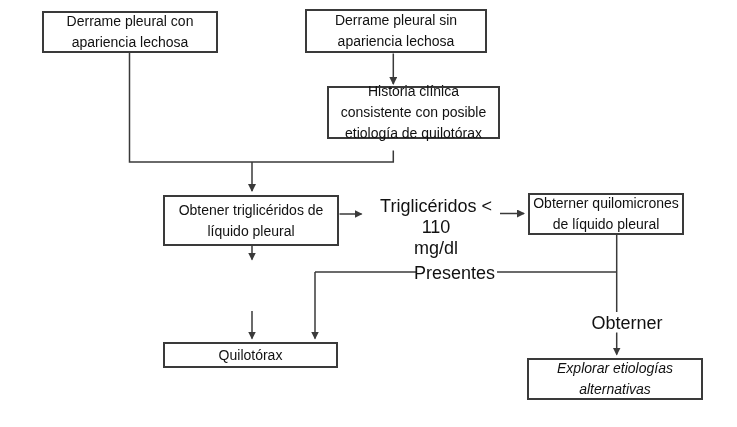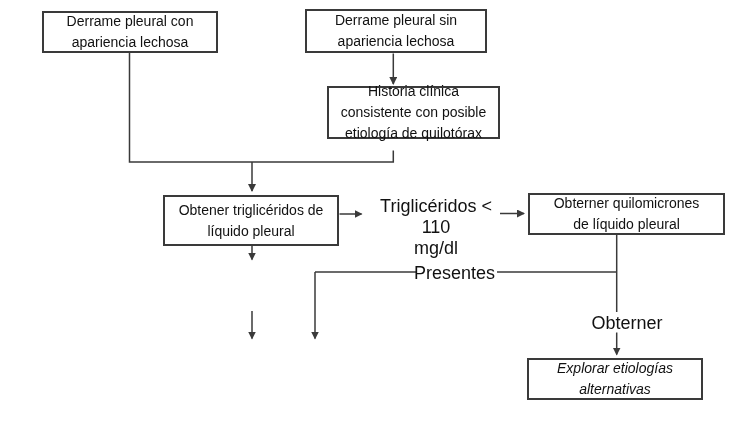--- a/index.html
+++ b/index.html
@@ -35,21 +35,21 @@
     text-align: center;
     white-space: pre-line;
     font-size: 18px;
     line-height: 21px;
   }
   
   .b-milky    { left: 42px;  top: 11px;  width: 176px; height: 42px; }
   .b-nonmilky { left: 305px; top: 9px;   width: 182px; height: 44px; }
   .b-history  { left: 307px; top: 86px;  width: 173px; height: 53px; margin-left: 20px; }
   .b-tg       { left: 163px; top: 195px; width: 176px; height: 51px; }
-  .b-chylo    { left: 528px; top: 193px; width: 197px; height: 42px; }
+  .b-chylo    { left: 528px; top: 193px; width: 156px; height: 42px; }
   .b-dx       { left: 163px; top: 342px; width: 175px; height: 26px; }
   .b-alt      { left: 527px; top: 358px; width: 176px; height: 42px; font-style: italic; }
   
   .l-tglow    { left: 374px; top: 196px; width: 124px; }
   .l-tghigh   { left: 200px; top: 268px; width: 120px; }
   .l-present  { left: 414px; top: 263px; width: 80px; }
   .l-absent   { left: 587px; top: 313px; width: 80px; }
 </style>
 </head>
 <body>
@@ -87,20 +87,21 @@
   <div class="fbox b-history">Historia clínica
 consistente con posible
 etiología de quilotórax</div>
 
   <div class="fbox b-tg">Obtener triglicéridos de
 líquido pleural</div>
 
   <div class="fbox b-chylo">Obterner quilomicrones
 de líquido pleural</div>
 
+  <div class="fbox b-dx">Quilotórax</div>
 
   <div class="fbox b-alt">Explorar etiologías
 alternativas</div>
 
   <div class="flabel l-tglow">Triglicéridos &lt; 110
 mg/dl</div>
 
 
   <div class="flabel l-present">Presentes</div>
 

